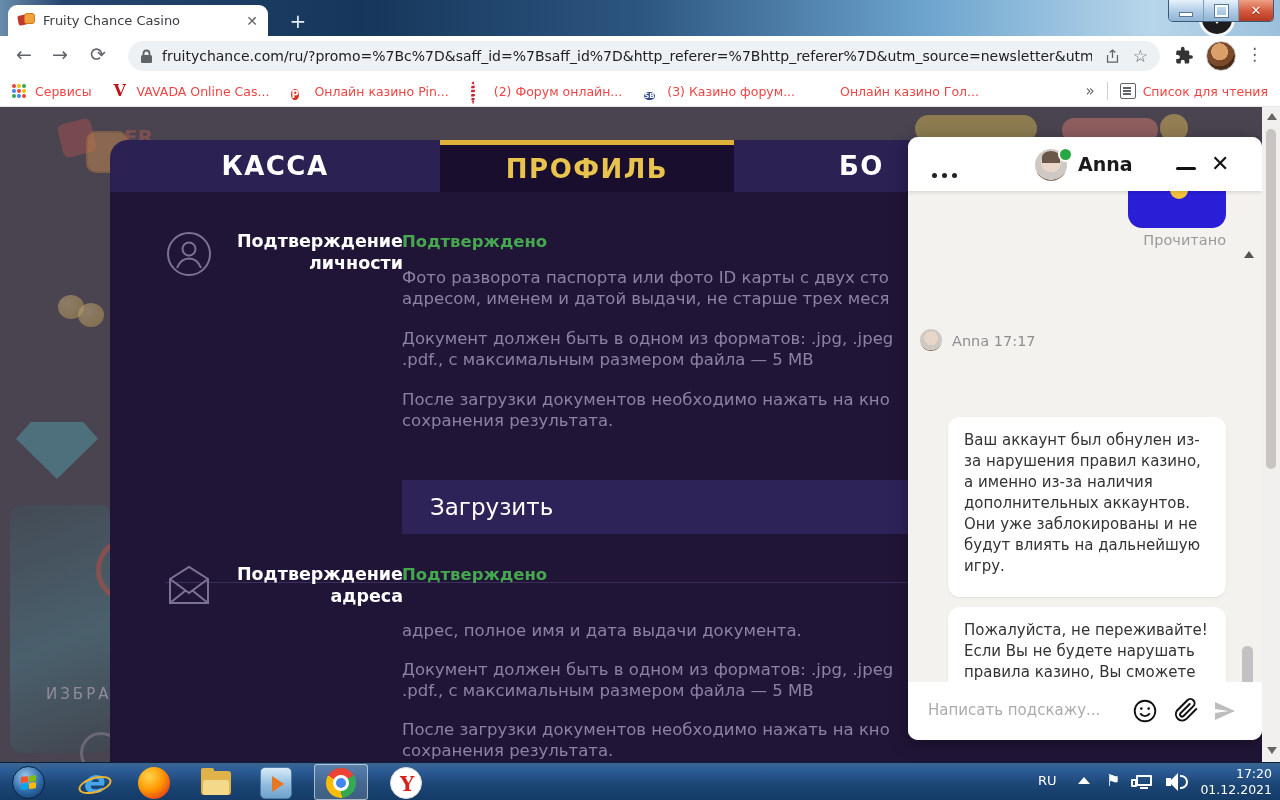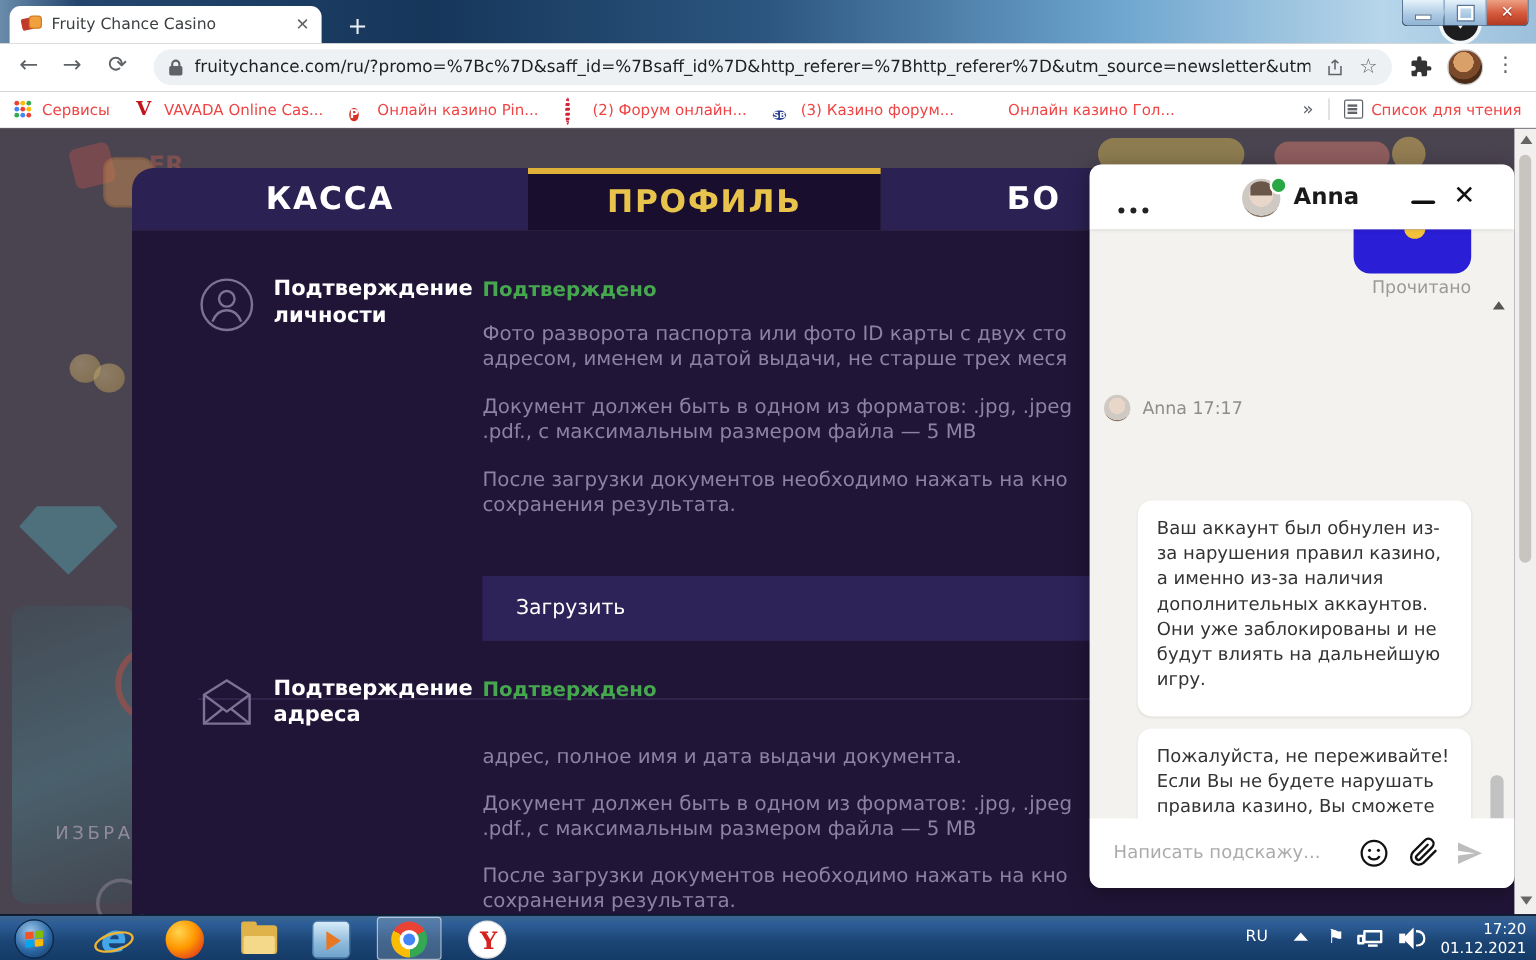--- a/index.html
+++ b/index.html
@@ -77,24 +77,24 @@
   
   #modal{left:110px;top:33px;width:1170px;height:622px;}
   #modal-tabs{left:0;top:0;width:1170px;height:52px;display:flex;}
   .mtab{height:52px;display:flex;align-items:center;justify-content:center;font-size:26px;font-weight:bold;letter-spacing:1.5px;color:#fff;}
   #tab-cashier{width:330px;background:#2b2153;border-radius:18px 0 0 0;}
   #tab-profile{width:294px;background:#190e2e;border-top:5px solid #dfb138;box-sizing:border-box;color:#e9c44d;}
   #tab-bonuses{width:510px;background:#2b2153;justify-content:flex-start;}
   #tab-bonuses span{margin-left:105px;}
   #modal-body{left:0;top:52px;width:1170px;height:570px;background:#211537;}
   .sec-icon{stroke:#7b7294;fill:none;stroke-width:2;}
-  .sec-title{width:175px;color:#fff;font-size:17.5px;font-weight:bold;line-height:22px;}
+  .sec-title{width:175px;color:#fff;font-size:17.5px;font-weight:bold;line-height:22px;text-align:right;}
   .sec-status{color:#46a84e;font-size:16.5px;font-weight:bold;}
   .sec-line{color:#8b82a4;font-size:16.5px;white-space:nowrap;}
-  #upload-btn{left:292px;top:288px;width:648px;height:54px;background:#2d2359;color:#fff;font-size:17px;display:flex;align-items:center;padding-left:28px;box-sizing:border-box;}
+  #upload-btn{left:292px;top:288px;width:648px;height:54px;background:#2d2359;color:#fff;font-size:23px;display:flex;align-items:center;padding-left:28px;box-sizing:border-box;}
   #sec-divider{left:55px;top:390px;width:748px;height:1px;background:#39305c;}
 
   
   #chat{left:908px;top:30px;width:354px;height:603px;background:#f4f2ef;border-radius:10px;box-shadow:0 4px 18px rgba(0,0,0,0.35);overflow:hidden;}
   #chat-header{left:0;top:0;width:354px;height:54px;background:#fff;box-shadow:0 1px 4px rgba(0,0,0,0.15);z-index:5;}
   .cdot{width:5px;height:5px;border-radius:50%;background:#222;display:inline-block;margin-right:5px;}
   #chat-avatar{left:127px;top:12px;width:32px;height:32px;border-radius:50%;background:radial-gradient(circle at 50% 42%,#e8d6c8 0 40%,#cfc9c4 41% 70%,#8a7568 71%);overflow:hidden;}
   #chat-avatar::before{content:"";position:absolute;left:7px;top:2px;width:18px;height:12px;border-radius:50% 50% 0 0;background:#6b564a;}
   #chat-online{left:150px;top:10px;width:11px;height:11px;border-radius:50%;background:#27a844;border:2px solid #fff;}
   #chat-name{left:170px;top:16px;font-size:19px;font-weight:bold;color:#1a1a1a;}

